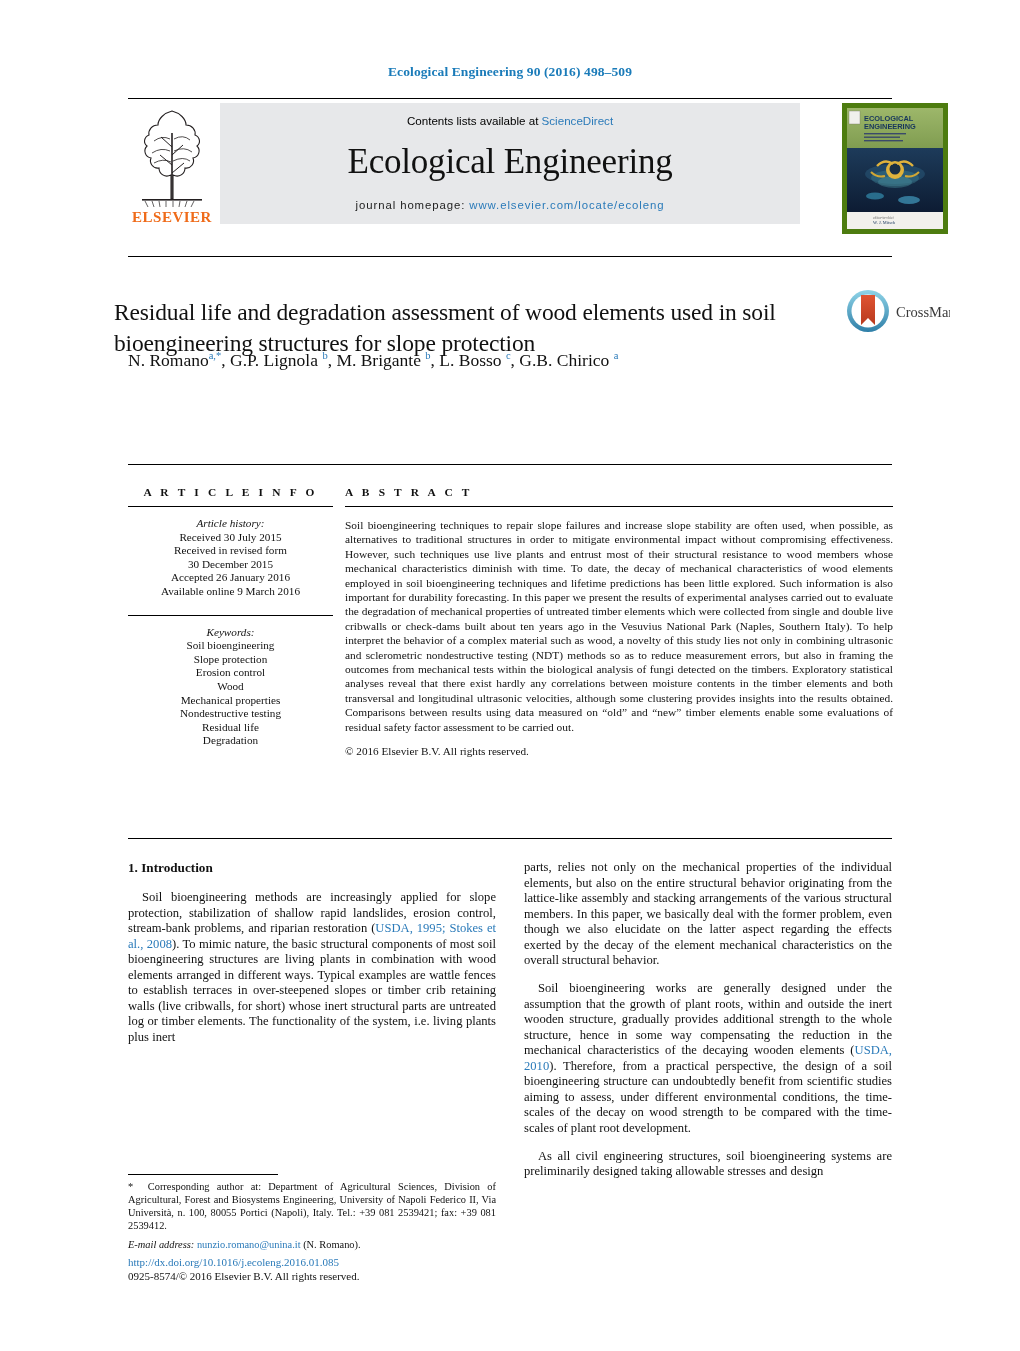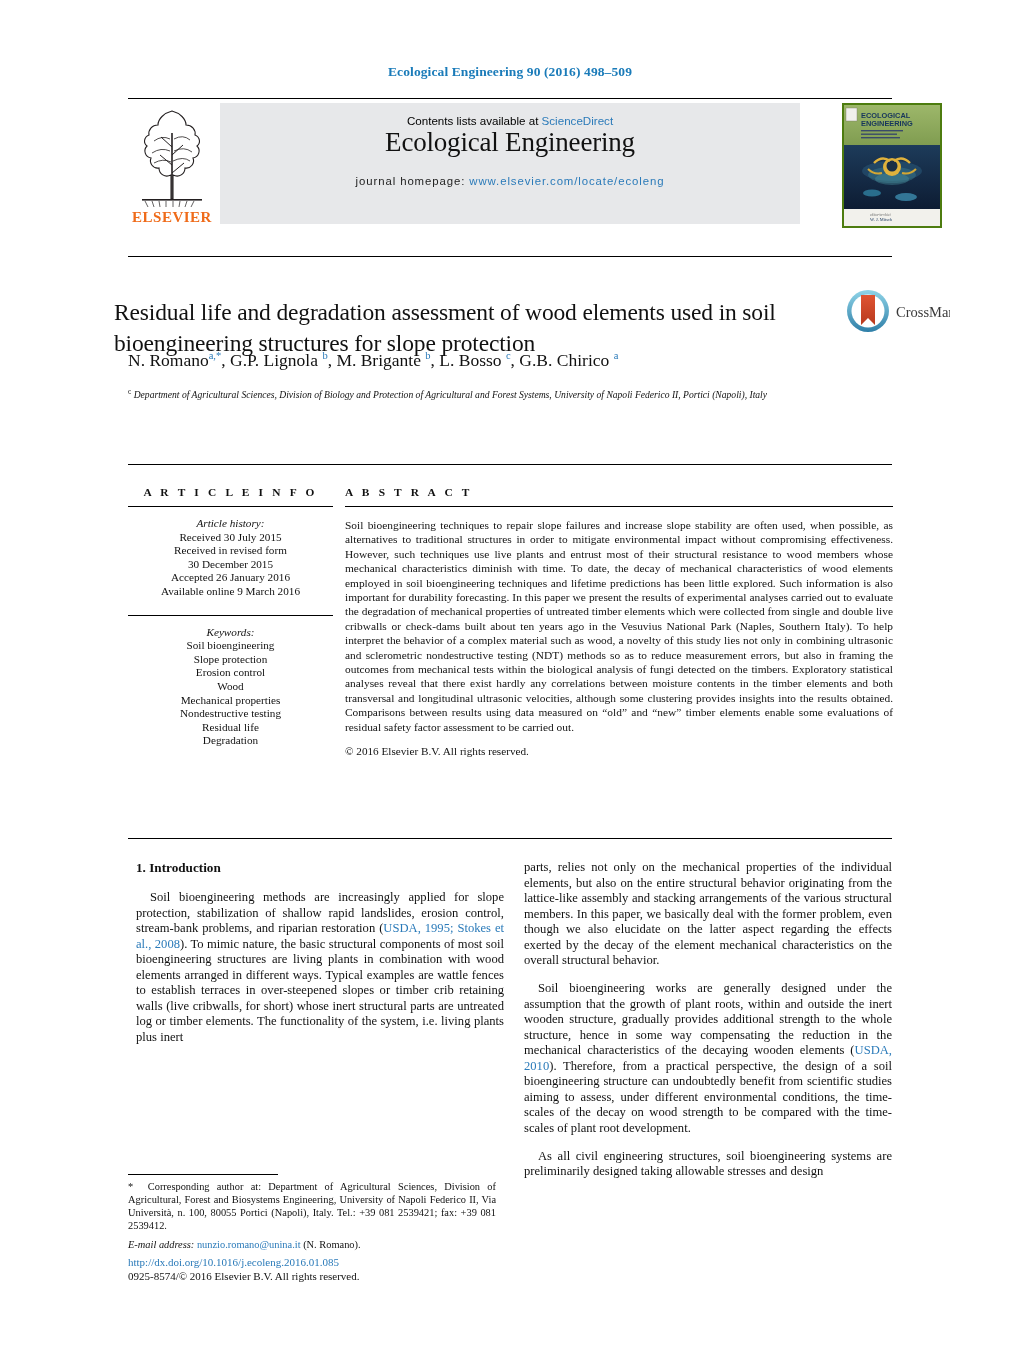--- a/index.html
+++ b/index.html
@@ -33,31 +33,31 @@
     position:absolute;left:92px;top:4px;width:580px;height:121px;
     background:#e7e8ea;
     display:flex;flex-direction:column;align-items:center;
   }
   .mast-contents{
     margin-top:11px;font-family:"Liberation Sans",sans-serif;
     font-size:11.6px;color:#000;
   }
   .mast-contents .sd{color:#2a7ab9;}
   .mast-journal{
-    font-family:"Liberation Serif",serif;
-    font-size:27px;letter-spacing:-.2px;color:#111;
+    margin-top:15px;font-family:"Liberation Serif",serif;
+    font-size:35px;letter-spacing:-.2px;color:#111;
   }
   .mast-home{
     margin-top:17px;font-family:"Liberation Sans",sans-serif;
     font-size:11.4px;letter-spacing:.9px;color:#222;
   }
   .mast-home .url{color:#2a7ab9;}
   .cover{
     position:absolute;left:714px;top:4px;width:96px;height:121px;
-    border:2px solid #4d7c0f;background:#ffffff;overflow:hidden;
+    border:5px solid #4d7c0f;background:#ffffff;overflow:hidden;
   }
 
   
   .title-rule{position:absolute;left:128px;top:256px;width:764px;border-top:1.6px solid #000;}
   .crossmark{position:absolute;left:842px;top:283px;width:108px;height:56px;}
   .article-title{
     position:absolute;left:114px;top:281px;width:680px;
     font-family:"Liberation Serif",serif;
     font-size:23.5px;line-height:31px;color:#111;font-weight:normal;
     letter-spacing:-.15px;
@@ -95,21 +95,21 @@
   .abs-copy{
     margin-top:11px;text-align:left;font-family:"Liberation Serif",serif;
     font-size:11.2px;color:#111;
   }
   .bottom-rule{position:absolute;left:128px;top:838px;width:764px;border-top:1.6px solid #000;}
 
   
   .sec-title{
     font-family:"Liberation Serif",serif;font-weight:bold;font-size:13.2px;color:#111;
   }
-  .body-left{position:absolute;left:128px;top:860px;width:368px;margin-left:8px;}
+  .body-left{position:absolute;left:128px;top:860px;width:368px;}
   .body-right{position:absolute;left:524px;top:860px;width:368px;}
   .para{
     font-family:"Liberation Serif",serif;font-size:12.6px;line-height:15.5px;
     text-align:justify;color:#111;text-indent:14px;margin-top:0;
   }
   .para.first{margin-top:14px;}
   .para + .para{margin-top:8px;}
   a.ref,.ref{color:#2a7ab9;text-decoration:none;}
 
   
@@ -212,21 +212,20 @@
       <path d="M19 12 h14 v30 l-7 -7 l-7 7 z" fill="url(#cmred)"></path>
       <text x="54" y="34" font-family="Liberation Serif, serif" font-size="14.5" fill="#3a3a3a">CrossMark</text>
     </svg>
   </div>
 
   <h1 class="article-title">Residual life and degradation assessment of wood elements used in soil bioengineering structures for slope protection</h1>
 
   <div class="authors">N. Romano<sup>a,*</sup>, G.P. Lignola <sup>b</sup>, M. Brigante <sup>b</sup>, L. Bosso <sup>c</sup>, G.B. Chirico <sup>a</sup></div>
 
   <div class="affiliations">
-      <div><sup>c</sup> Department of Agricultural Sciences, Division of Biology and Protection of Agricultural and Forest Systems, University of Napoli Federico II, Portici (Napoli), Italy</div>
     </div>
 
   <div class="info-rule"></div>
 
   <div class="col-info">
     <div class="hdr">A R T I C L E   I N F O</div>
     <div class="thinrule"></div>
     <div class="info-body">
       <div class="it">Article history:</div>
       <div id="history-items">

